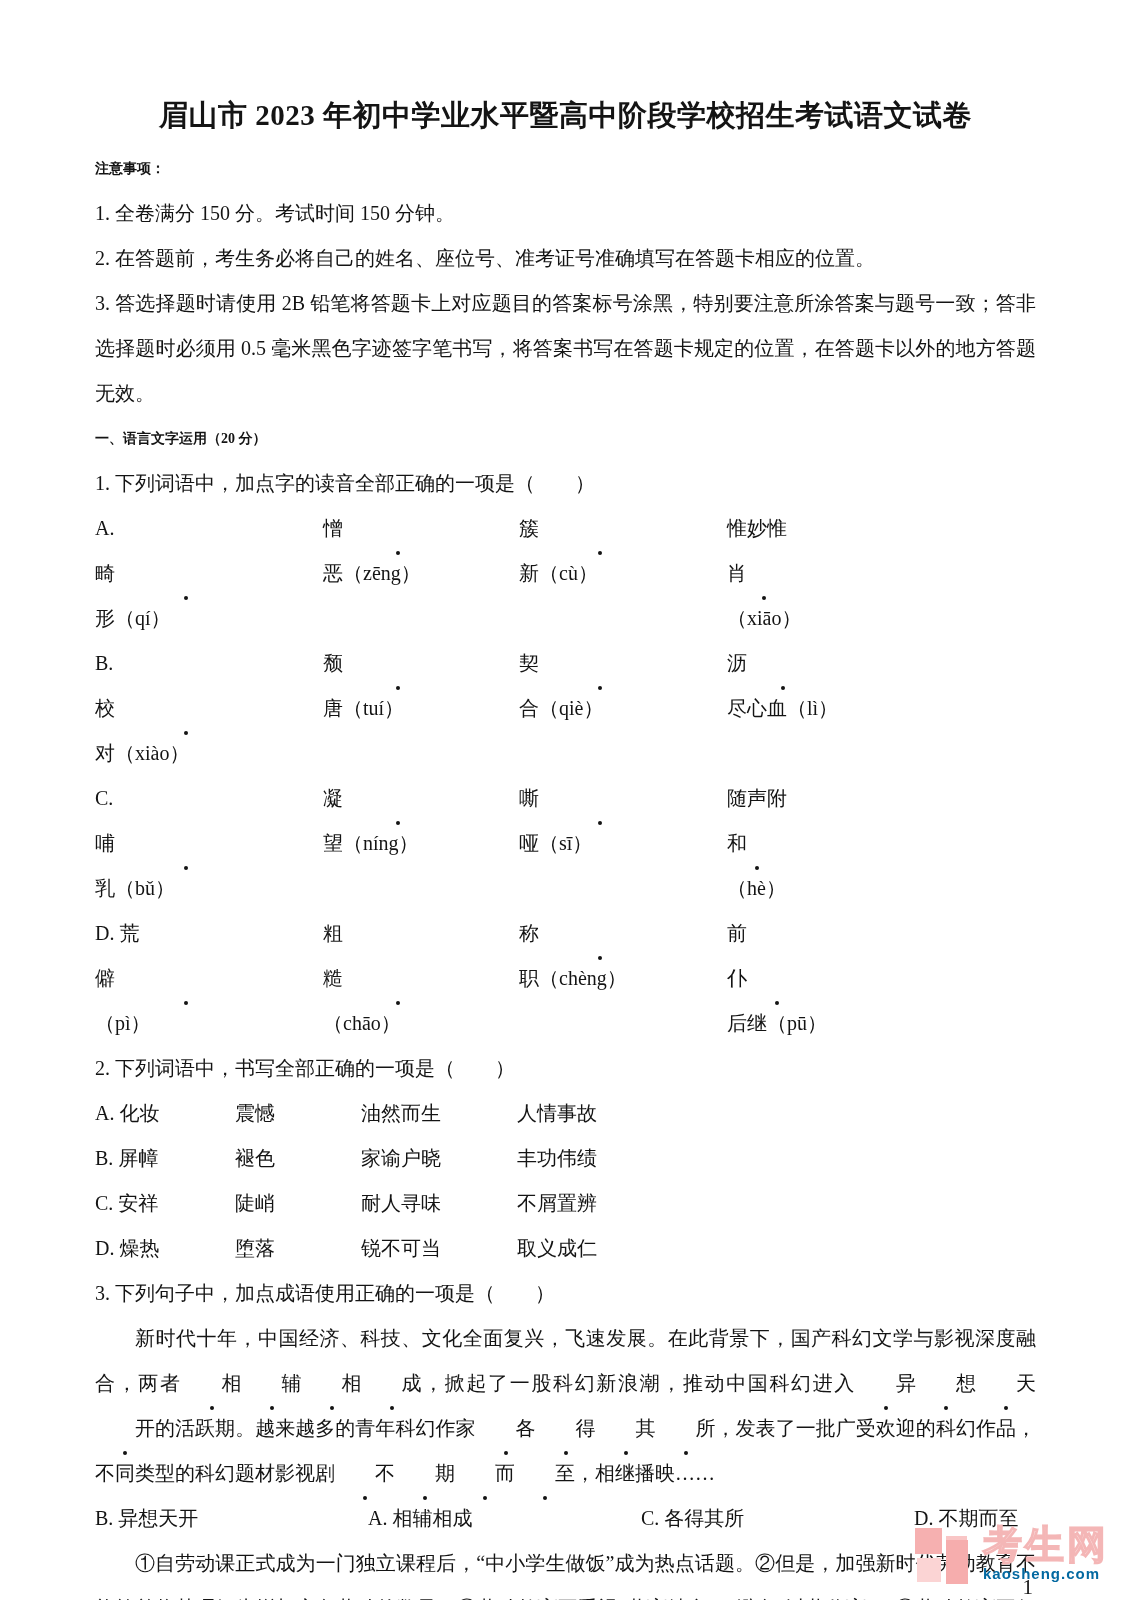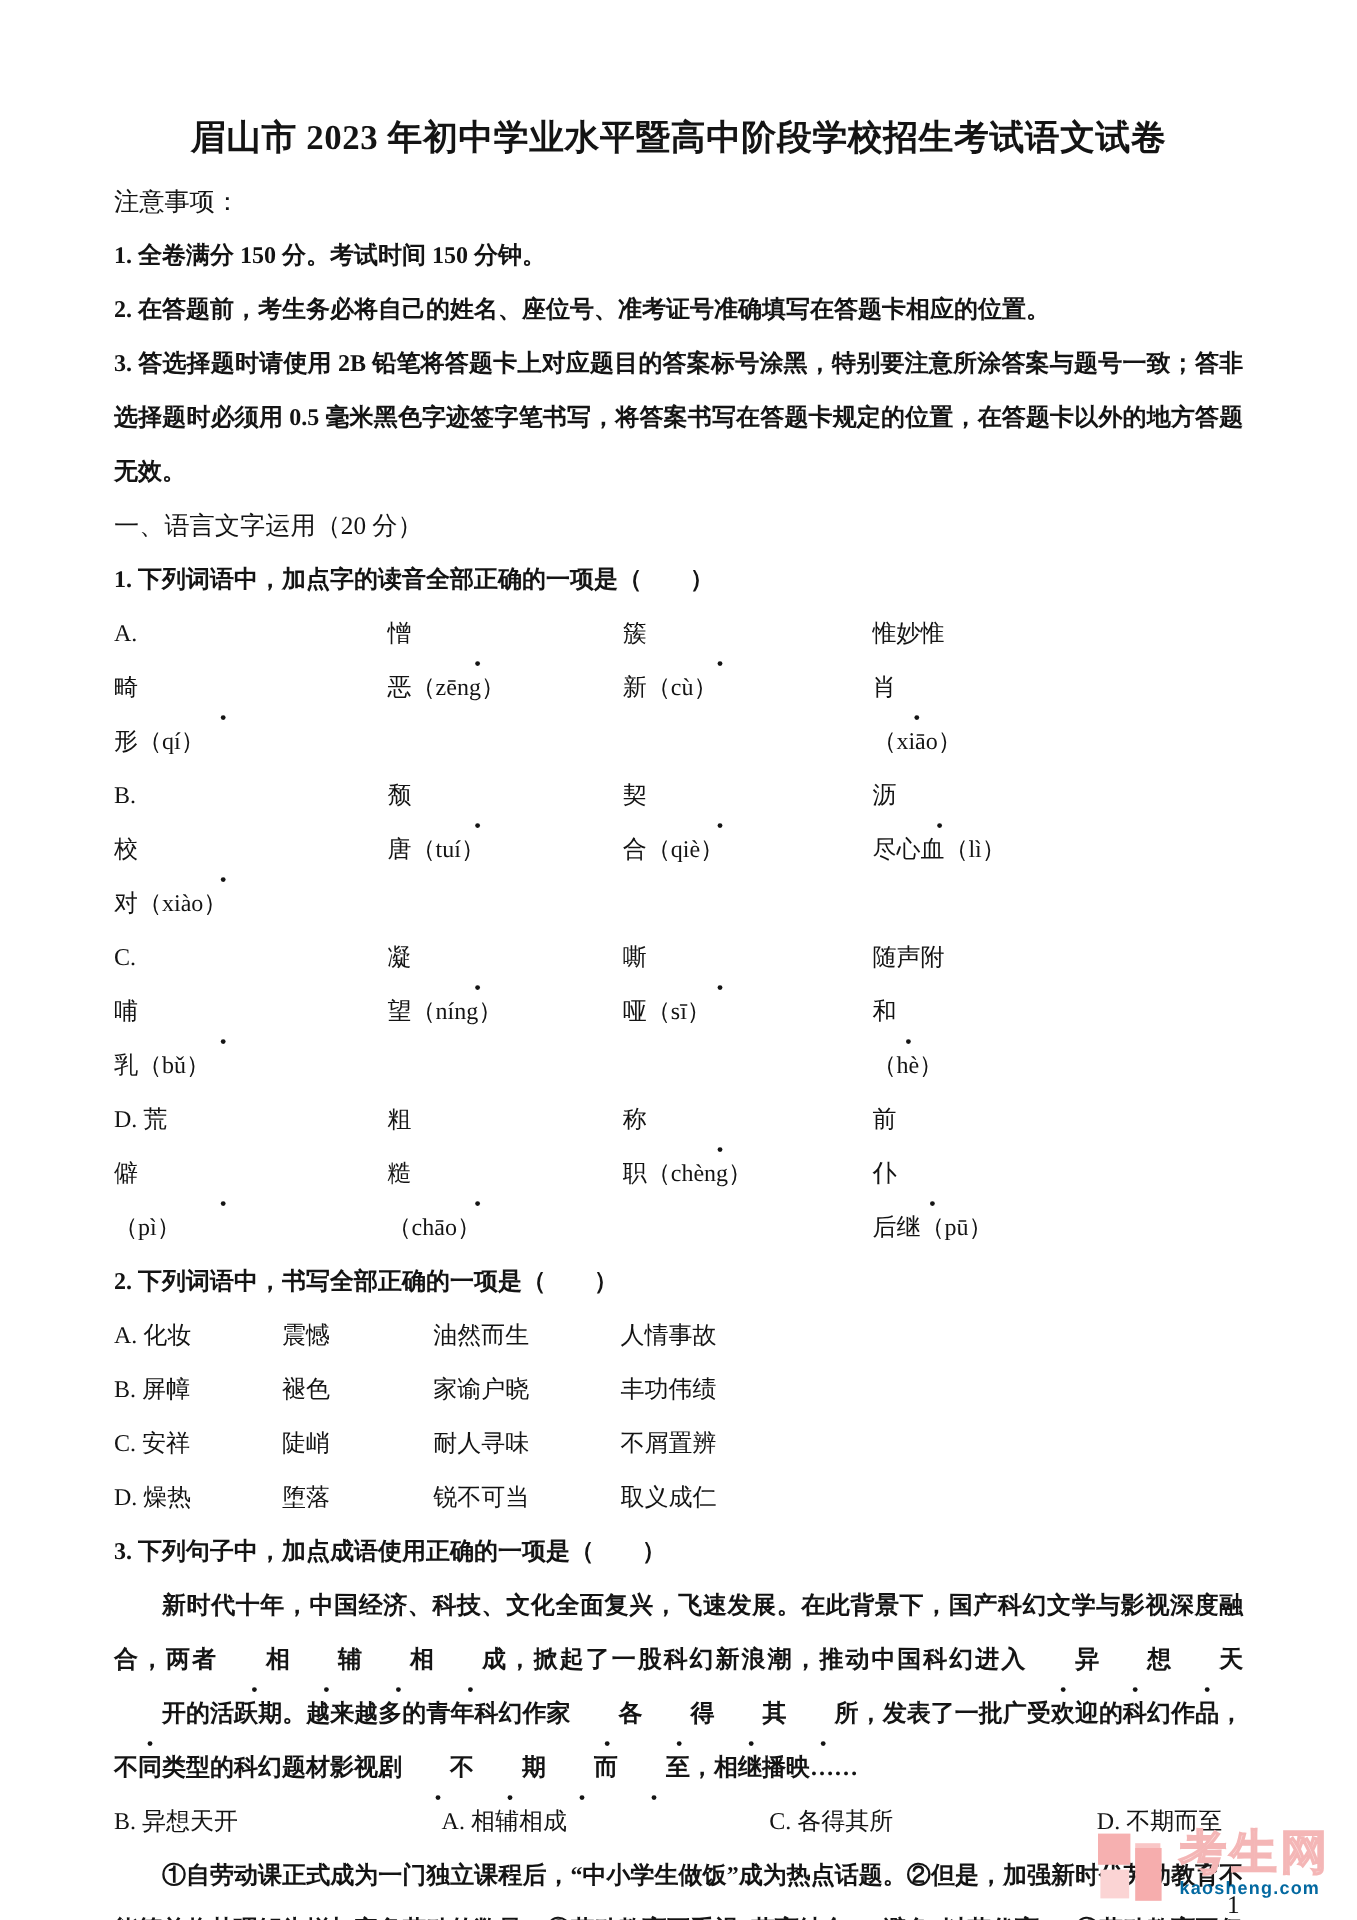--- a/index.html
+++ b/index.html
@@ -22,22 +22,22 @@
   }
   .title {
     margin: 0 0 12px 0;
     font-size: 29px;
     font-weight: bold;
     line-height: 38px;
     text-align: center;
     letter-spacing: 0.5px;
   }
   p, .row { margin: 0; font-size: 20px; line-height: 45px; }
-  p { text-align: justify; font-weight: bold; }
-  .bold { font-weight: normal; font-size: 21px; }
+  p { text-align: justify; }
+  .bold { font-weight: bold; font-size: 14px; }
   .indent { text-indent: 2em; }
   .row { display: flex; gap: 46px; }
   .row span { display: block; }
   .q1c0 { width: 182px; } .q1c1 { width: 150px; } .q1c2 { width: 162px; }
   .q2c0 { width: 94px; }  .q2c1 { width: 80px; }  .q2c2 { width: 110px; }
   .optc { width: 227px; }
   
   .dot { position: relative; display: inline-block; }
   .dot::after {
     content: "";

